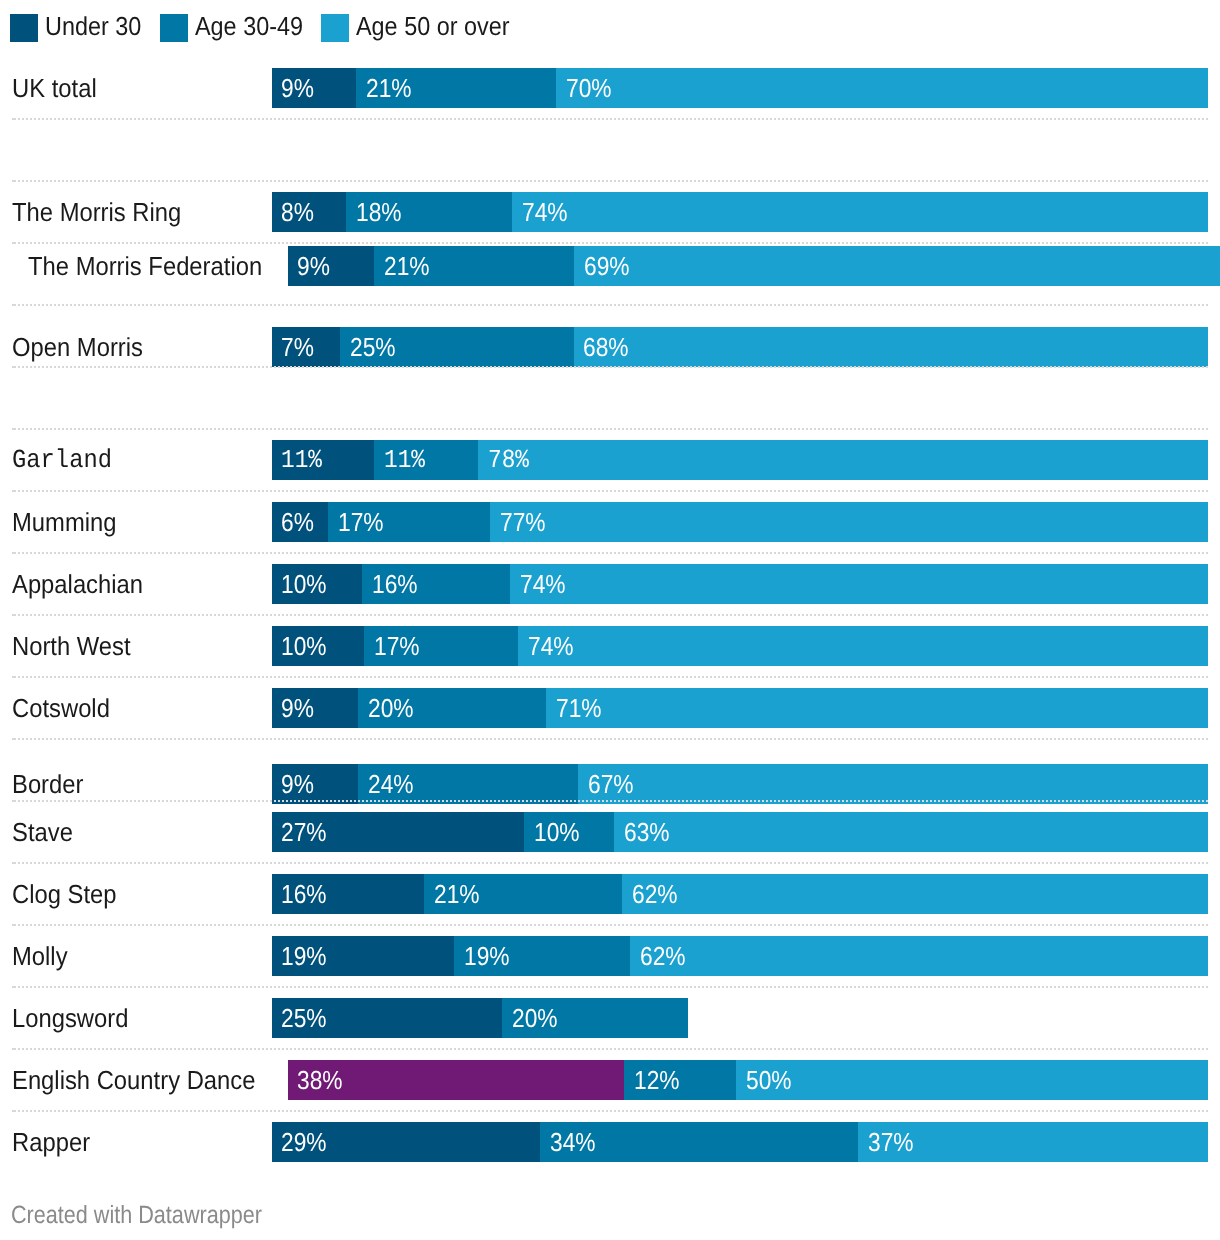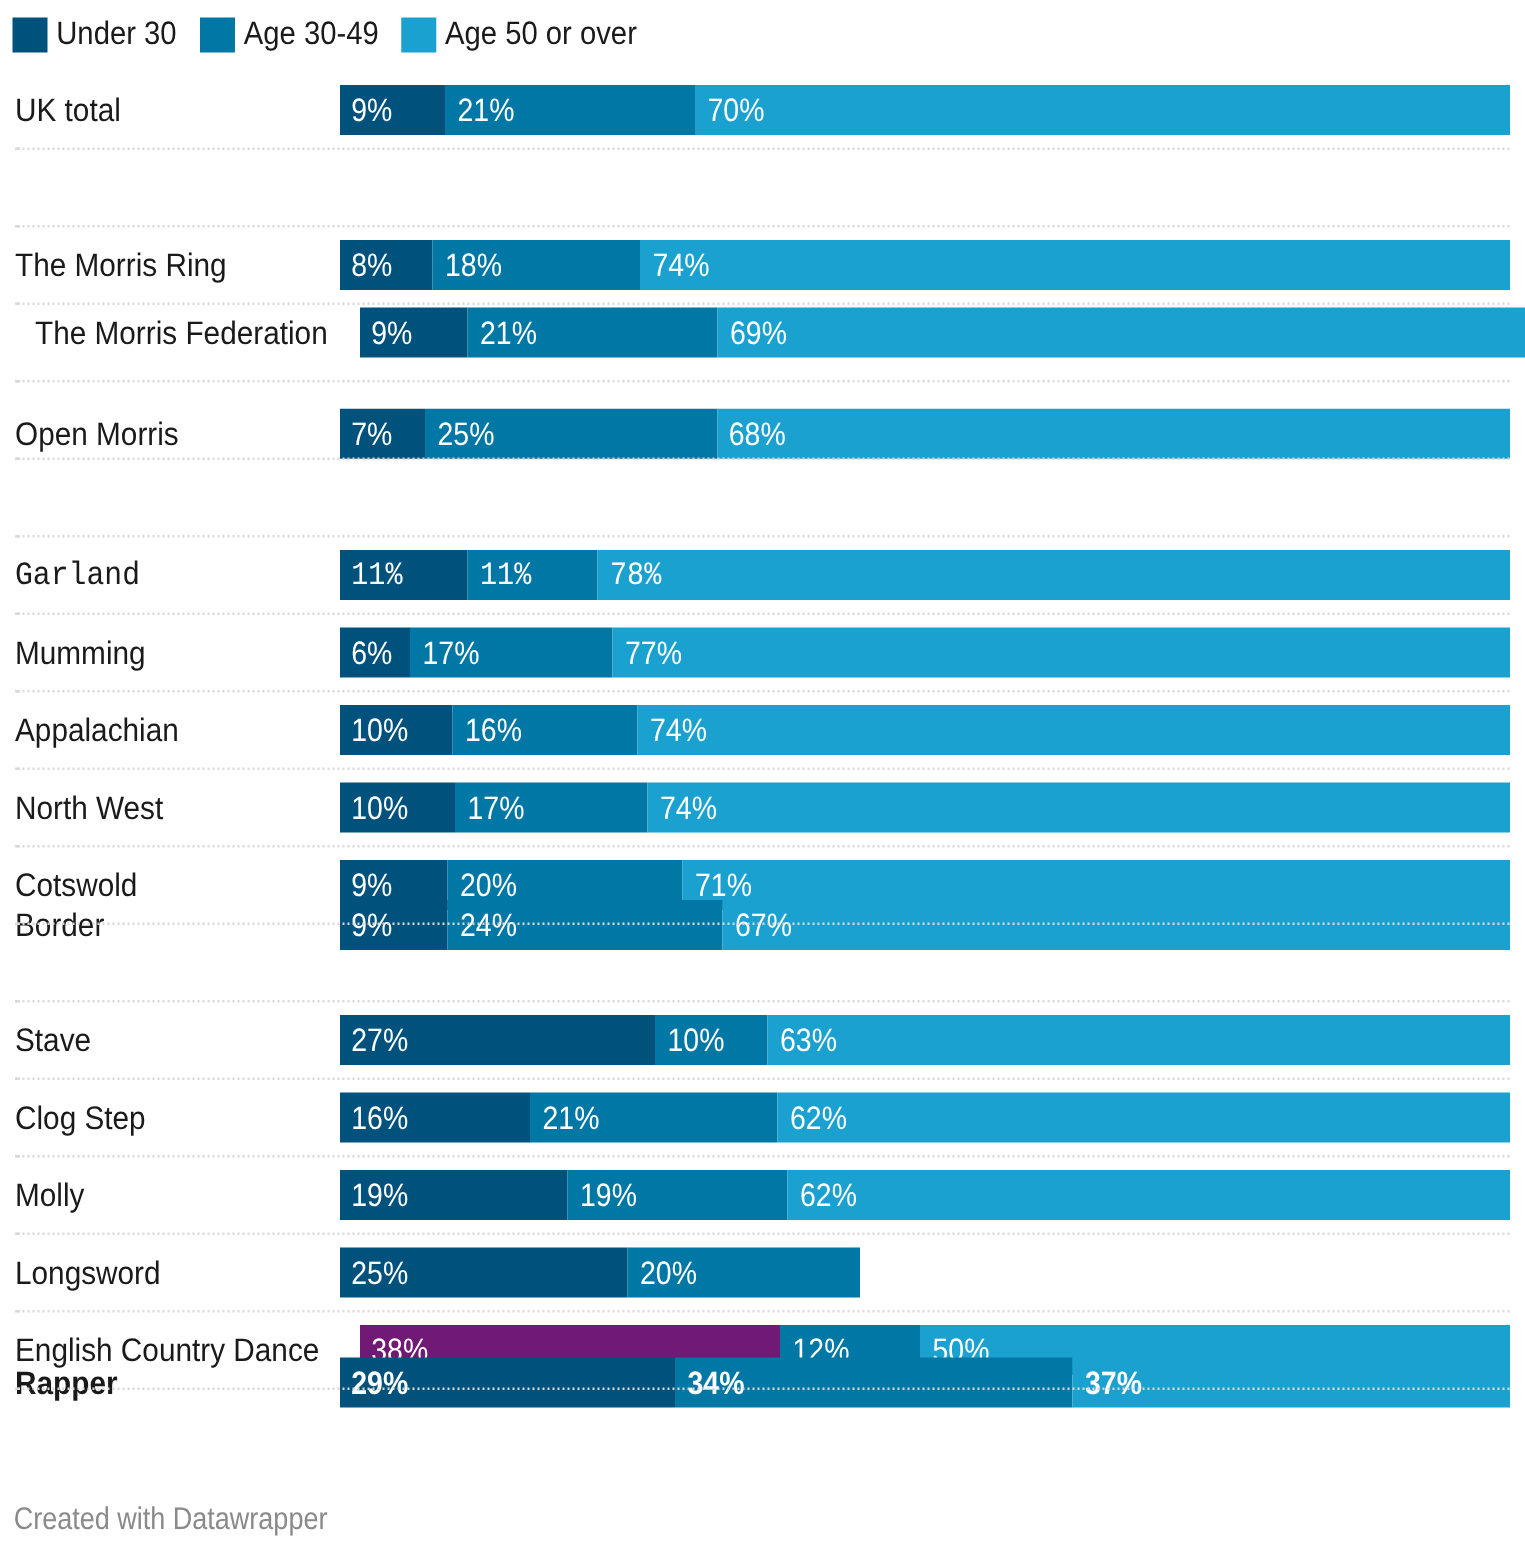--- a/index.html
+++ b/index.html
@@ -167,21 +167,21 @@
             <span class="seg-label">9%</span>
           </div>
           <div class="seg" style="left:86.44px;width:187.96px;background:#0077a4">
             <span class="seg-label">20%</span>
           </div>
           <div class="seg" style="left:274.39px;width:662.11px;background:#1ba1d0">
             <span class="seg-label">71%</span>
           </div>
         </div>
       </div>
-      <div class="row" style="top: 720px;">
+      <div class="row" style="top: 764px;">
         <div class="row-label">Border</div>
         <div class="bar">
           <div class="seg" style="left:0.00px;width:86.44px;background:#00527c">
             <span class="seg-label">9%</span>
           </div>
           <div class="seg" style="left:86.44px;width:220.17px;background:#0077a4">
             <span class="seg-label">24%</span>
           </div>
           <div class="seg" style="left:306.61px;width:629.89px;background:#1ba1d0">
             <span class="seg-label">67%</span>
@@ -248,21 +248,21 @@
             <span class="seg-label">38%</span>
           </div>
           <div class="seg" style="left:352.40px;width:112.19px;background:#0077a4">
             <span class="seg-label">12%</span>
           </div>
           <div class="seg" style="left:464.60px;width:471.90px;background:#1ba1d0">
             <span class="seg-label">50%</span>
           </div>
         </div>
       </div>
-      <div class="row" style="top: 1086px; font-weight: bold;">
+      <div class="row" style="top: 1122px;">
         <div class="row-label">Rapper</div>
         <div class="bar">
           <div class="seg" style="left:0.00px;width:268.40px;background:#00527c">
             <span class="seg-label">29%</span>
           </div>
           <div class="seg" style="left:268.40px;width:318.04px;background:#0077a4">
             <span class="seg-label">34%</span>
           </div>
           <div class="seg" style="left:586.44px;width:350.06px;background:#1ba1d0">
             <span class="seg-label">37%</span>

